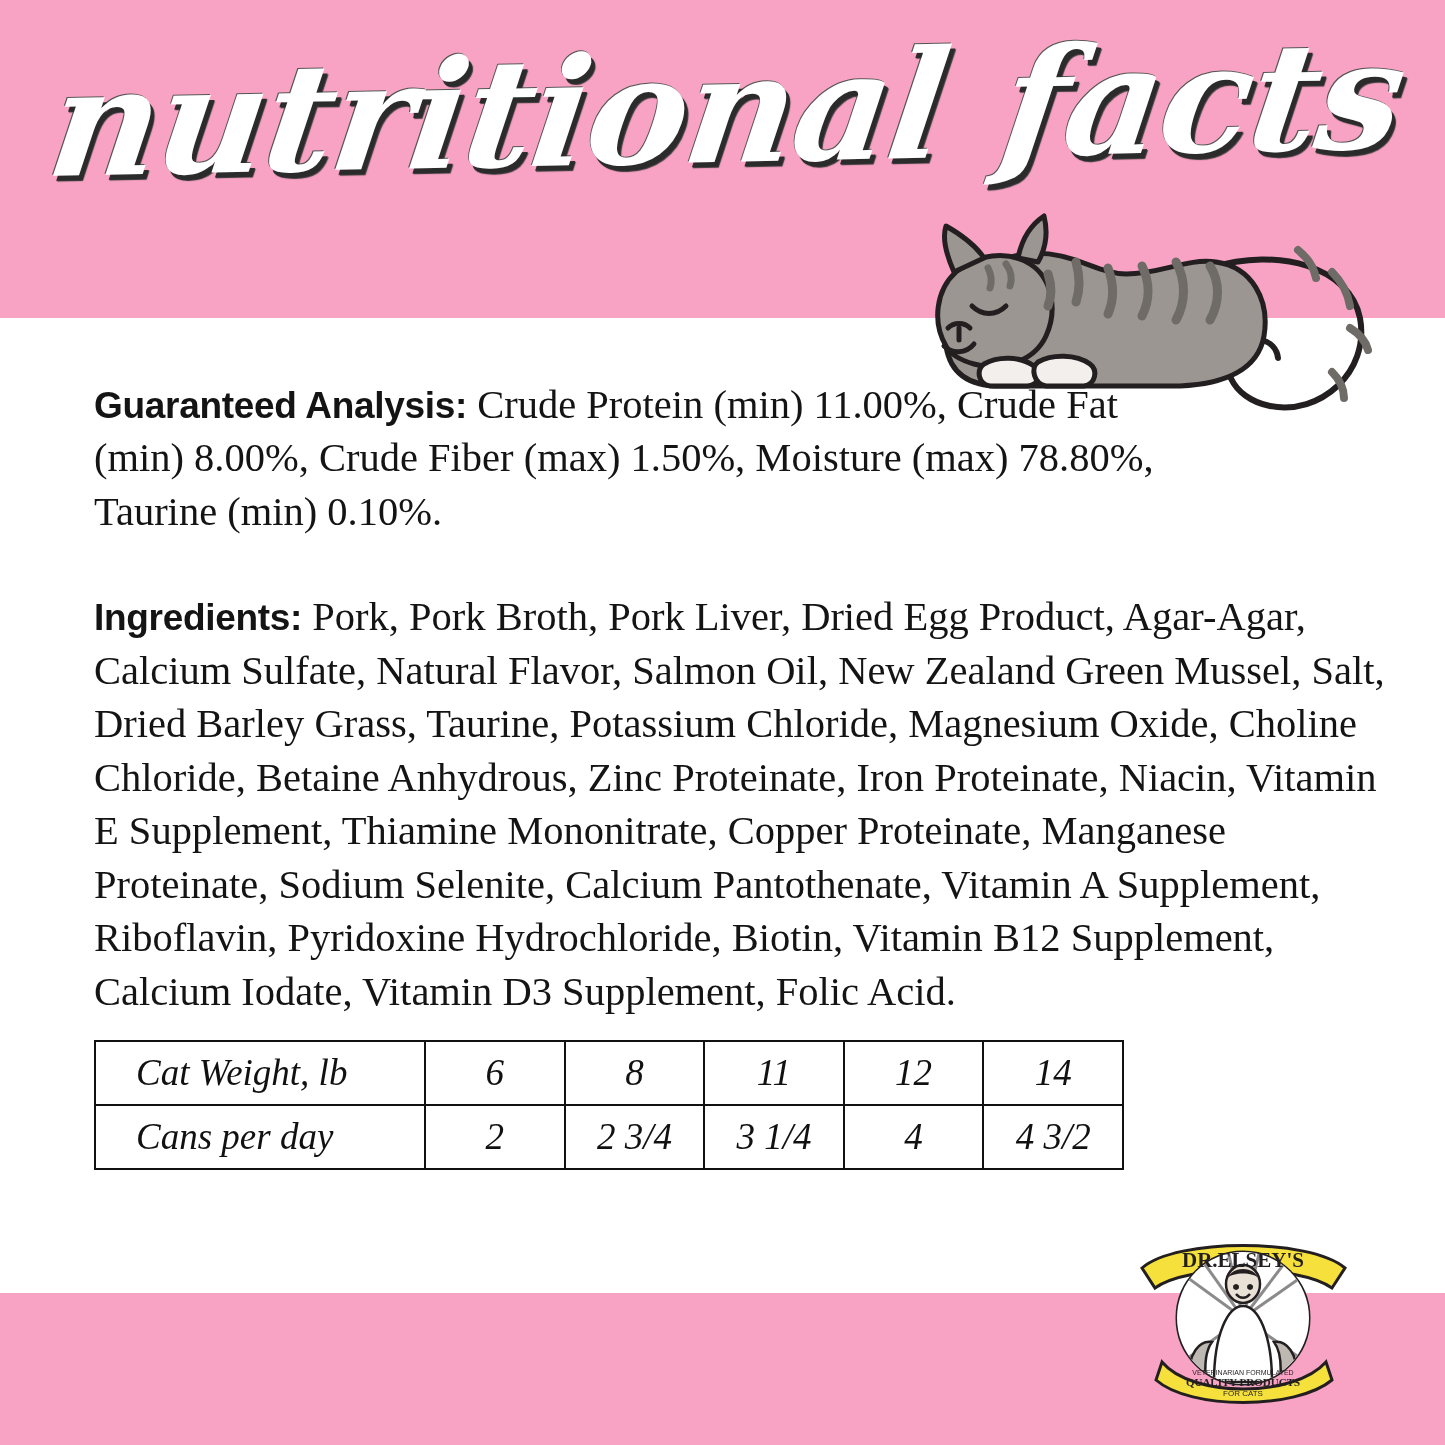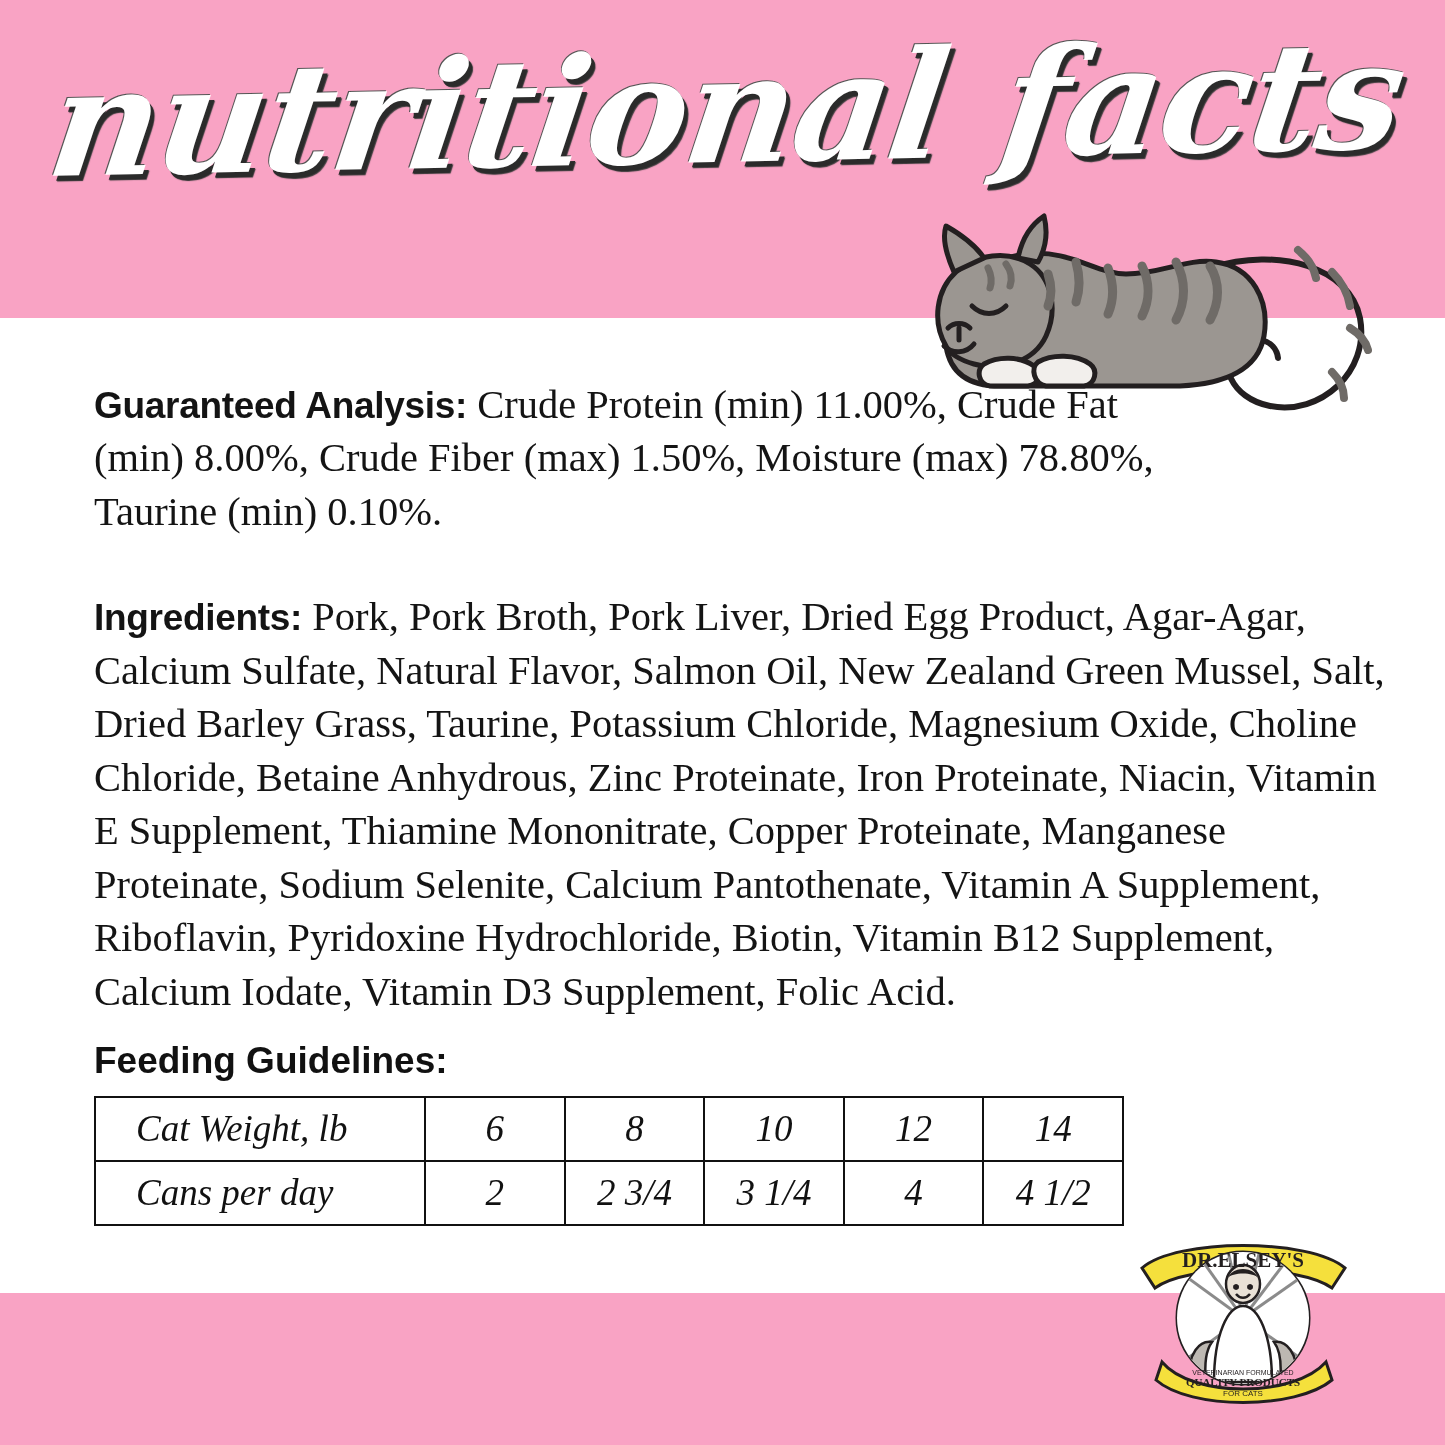--- a/index.html
+++ b/index.html
@@ -186,47 +186,46 @@
     </g>
   </svg>
 </div>
 
 <div class="content">
 
   <p class="para ga"><span class="lead">Guaranteed Analysis:</span><span> Crude Protein (min) 11.00%, Crude Fat (min) 8.00%, Crude Fiber (max) 1.50%, Moisture (max) 78.80%, Taurine (min) 0.10%.</span></p>
 
   <p class="para ing"><span class="lead">Ingredients:</span><span> Pork, Pork Broth, Pork Liver, Dried Egg Product, Agar-Agar, Calcium Sulfate, Natural Flavor, Salmon Oil, New Zealand Green Mussel, Salt, Dried Barley Grass, Taurine, Potassium Chloride, Magnesium Oxide, Choline Chloride, Betaine Anhydrous, Zinc Proteinate, Iron Proteinate, Niacin, Vitamin E Supplement, Thiamine Mononitrate, Copper Proteinate, Manganese Proteinate, Sodium Selenite, Calcium Pantothenate, Vitamin A Supplement, Riboflavin, Pyridoxine Hydrochloride, Biotin, Vitamin B12 Supplement, Calcium Iodate, Vitamin D3 Supplement, Folic Acid.</span></p>
 
-  <h3 class="feeding-head">Feeding Guidelines:</h3>
 
   <table class="feeding">
     <colgroup>
       <col style="width:330px">
       <col class="c">
         <col class="c">
         <col class="c">
         <col class="c">
         <col class="c">
     </colgroup>
     <tbody>
       <tr>
         <td class="rowlabel">Cat Weight, lb</td>
         <td>6</td>
         <td>8</td>
-        <td>10</td>
+        <td>11</td>
         <td>12</td>
         <td>14</td>
       </tr>
       <tr>
         <td class="rowlabel">Cans per day</td>
         <td>2</td>
         <td>2 3/4</td>
         <td>3 1/4</td>
         <td>4</td>
-        <td>4 1/2</td>
+        <td>4 3/2</td>
       </tr>
     </tbody>
   </table>
 </div>
 
 <div class="band-bottom"></div>
 
 <div class="logo">
   <svg viewBox="0 0 215 185" width="215" height="185" xmlns="http://www.w3.org/2000/svg">
     <defs>

